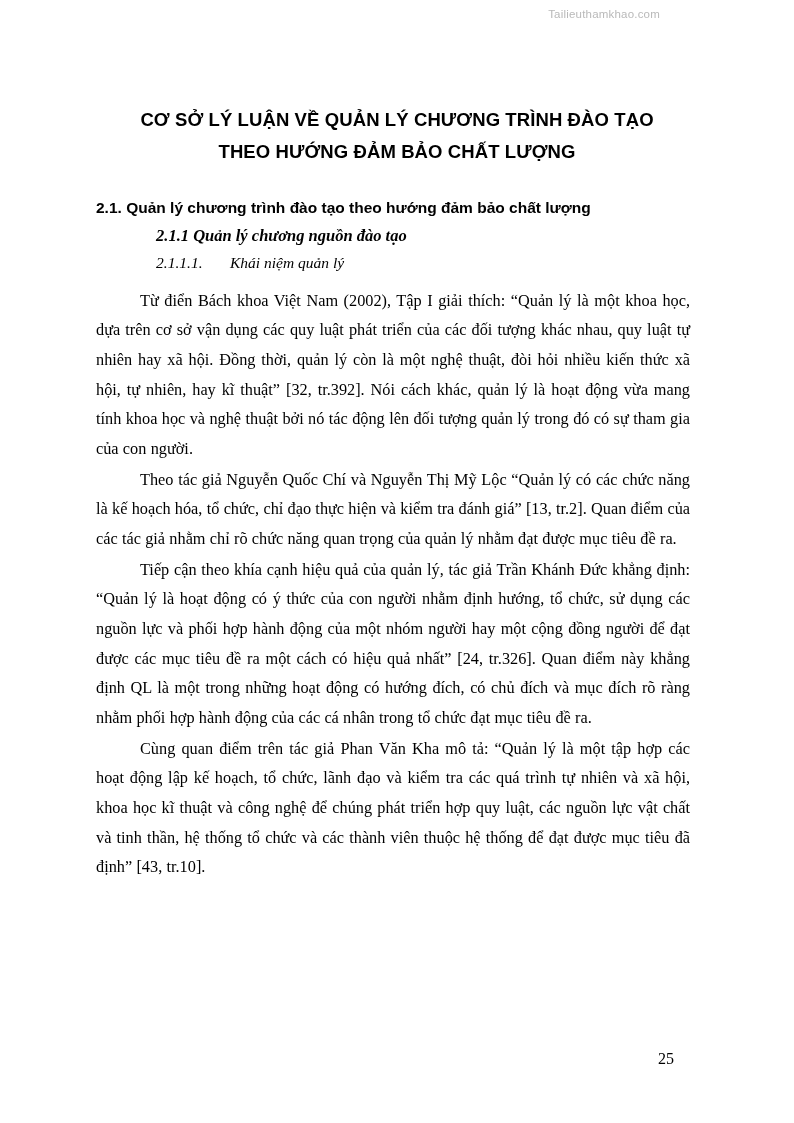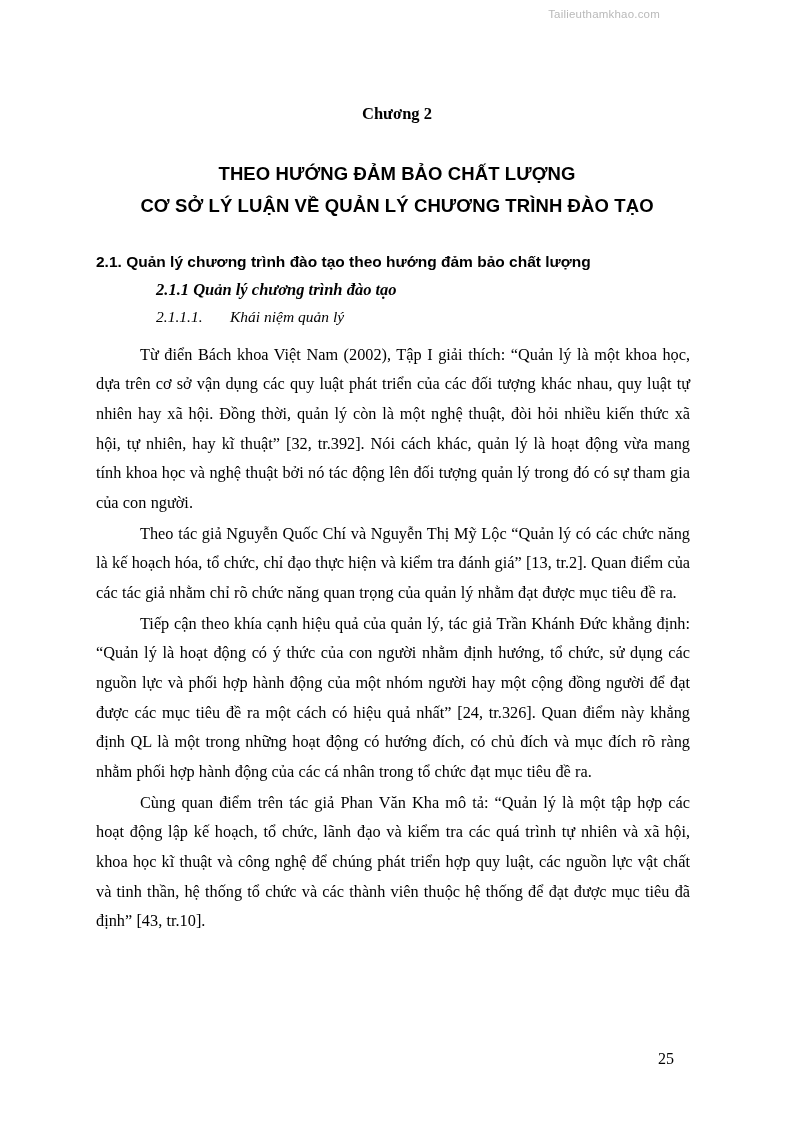--- a/index.html
+++ b/index.html
@@ -99,30 +99,29 @@
 </style>
 </head>
 <body>
 
 <div class="page">
 
   <div class="watermark">Tailieuthamkhao.com</div>
 
   <div class="content">
 
-    <div class="chapter-label">Chương 2</div>
 
     <div class="doc-title">
+      <div>CƠ SỞ LÝ LUẬN VỀ QUẢN LÝ CHƯƠNG TRÌNH ĐÀO TẠO</div>
       <div>THEO HƯỚNG ĐẢM BẢO CHẤT LƯỢNG</div>
-      <div>CƠ SỞ LÝ LUẬN VỀ QUẢN LÝ CHƯƠNG TRÌNH ĐÀO TẠO</div>
     </div>
 
     <div class="h2">2.1. Quản lý chương trình đào tạo theo hướng đảm bảo chất lượng</div>
 
-    <div class="h3">2.1.1 Quản lý chương trình đào tạo</div>
+    <div class="h3">2.1.1 Quản lý chương nguồn đào tạo</div>
 
     <div class="h4">
       <span class="num">2.1.1.1.</span><span>Khái niệm quản lý</span>
     </div>
 
     <p class="body-par">Từ điển Bách khoa Việt Nam (2002), Tập I giải thích: “Quản lý là một khoa học, dựa trên cơ sở vận dụng các quy luật phát triển của các đối tượng khác nhau, quy luật tự nhiên hay xã hội. Đồng thời, quản lý còn là một nghệ thuật, đòi hỏi nhiều kiến thức xã hội, tự nhiên, hay kĩ thuật” [32, tr.392]. Nói cách khác, quản lý là hoạt động vừa mang tính khoa học và nghệ thuật bởi nó tác động lên đối tượng quản lý trong đó có sự tham gia của con người.</p>
     <p class="body-par">Theo tác giả Nguyễn Quốc Chí và Nguyễn Thị Mỹ Lộc “Quản lý có các chức năng là kế hoạch hóa, tổ chức, chỉ đạo thực hiện và kiểm tra đánh giá” [13, tr.2]. Quan điểm của các tác giả nhằm chỉ rõ chức năng quan trọng của quản lý nhằm đạt được mục tiêu đề ra.</p>
     <p class="body-par">Tiếp cận theo khía cạnh hiệu quả của quản lý, tác giả Trần Khánh Đức khẳng định: “Quản lý là hoạt động có ý thức của con người nhằm định hướng, tổ chức, sử dụng các nguồn lực và phối hợp hành động của một nhóm người hay một cộng đồng người để đạt được các mục tiêu đề ra một cách có hiệu quả nhất” [24, tr.326]. Quan điểm này khẳng định QL là một trong những hoạt động có hướng đích, có chủ đích và mục đích rõ ràng nhằm phối hợp hành động của các cá nhân trong tổ chức đạt mục tiêu đề ra.</p>
     <p class="body-par">Cùng quan điểm trên tác giả Phan Văn Kha mô tả: “Quản lý là một tập hợp các hoạt động lập kế hoạch, tổ chức, lãnh đạo và kiểm tra các quá trình tự nhiên và xã hội, khoa học kĩ thuật và công nghệ để chúng phát triển hợp quy luật, các nguồn lực vật chất và tinh thần, hệ thống tổ chức và các thành viên thuộc hệ thống để đạt được mục tiêu đã định” [43, tr.10].</p>
 

